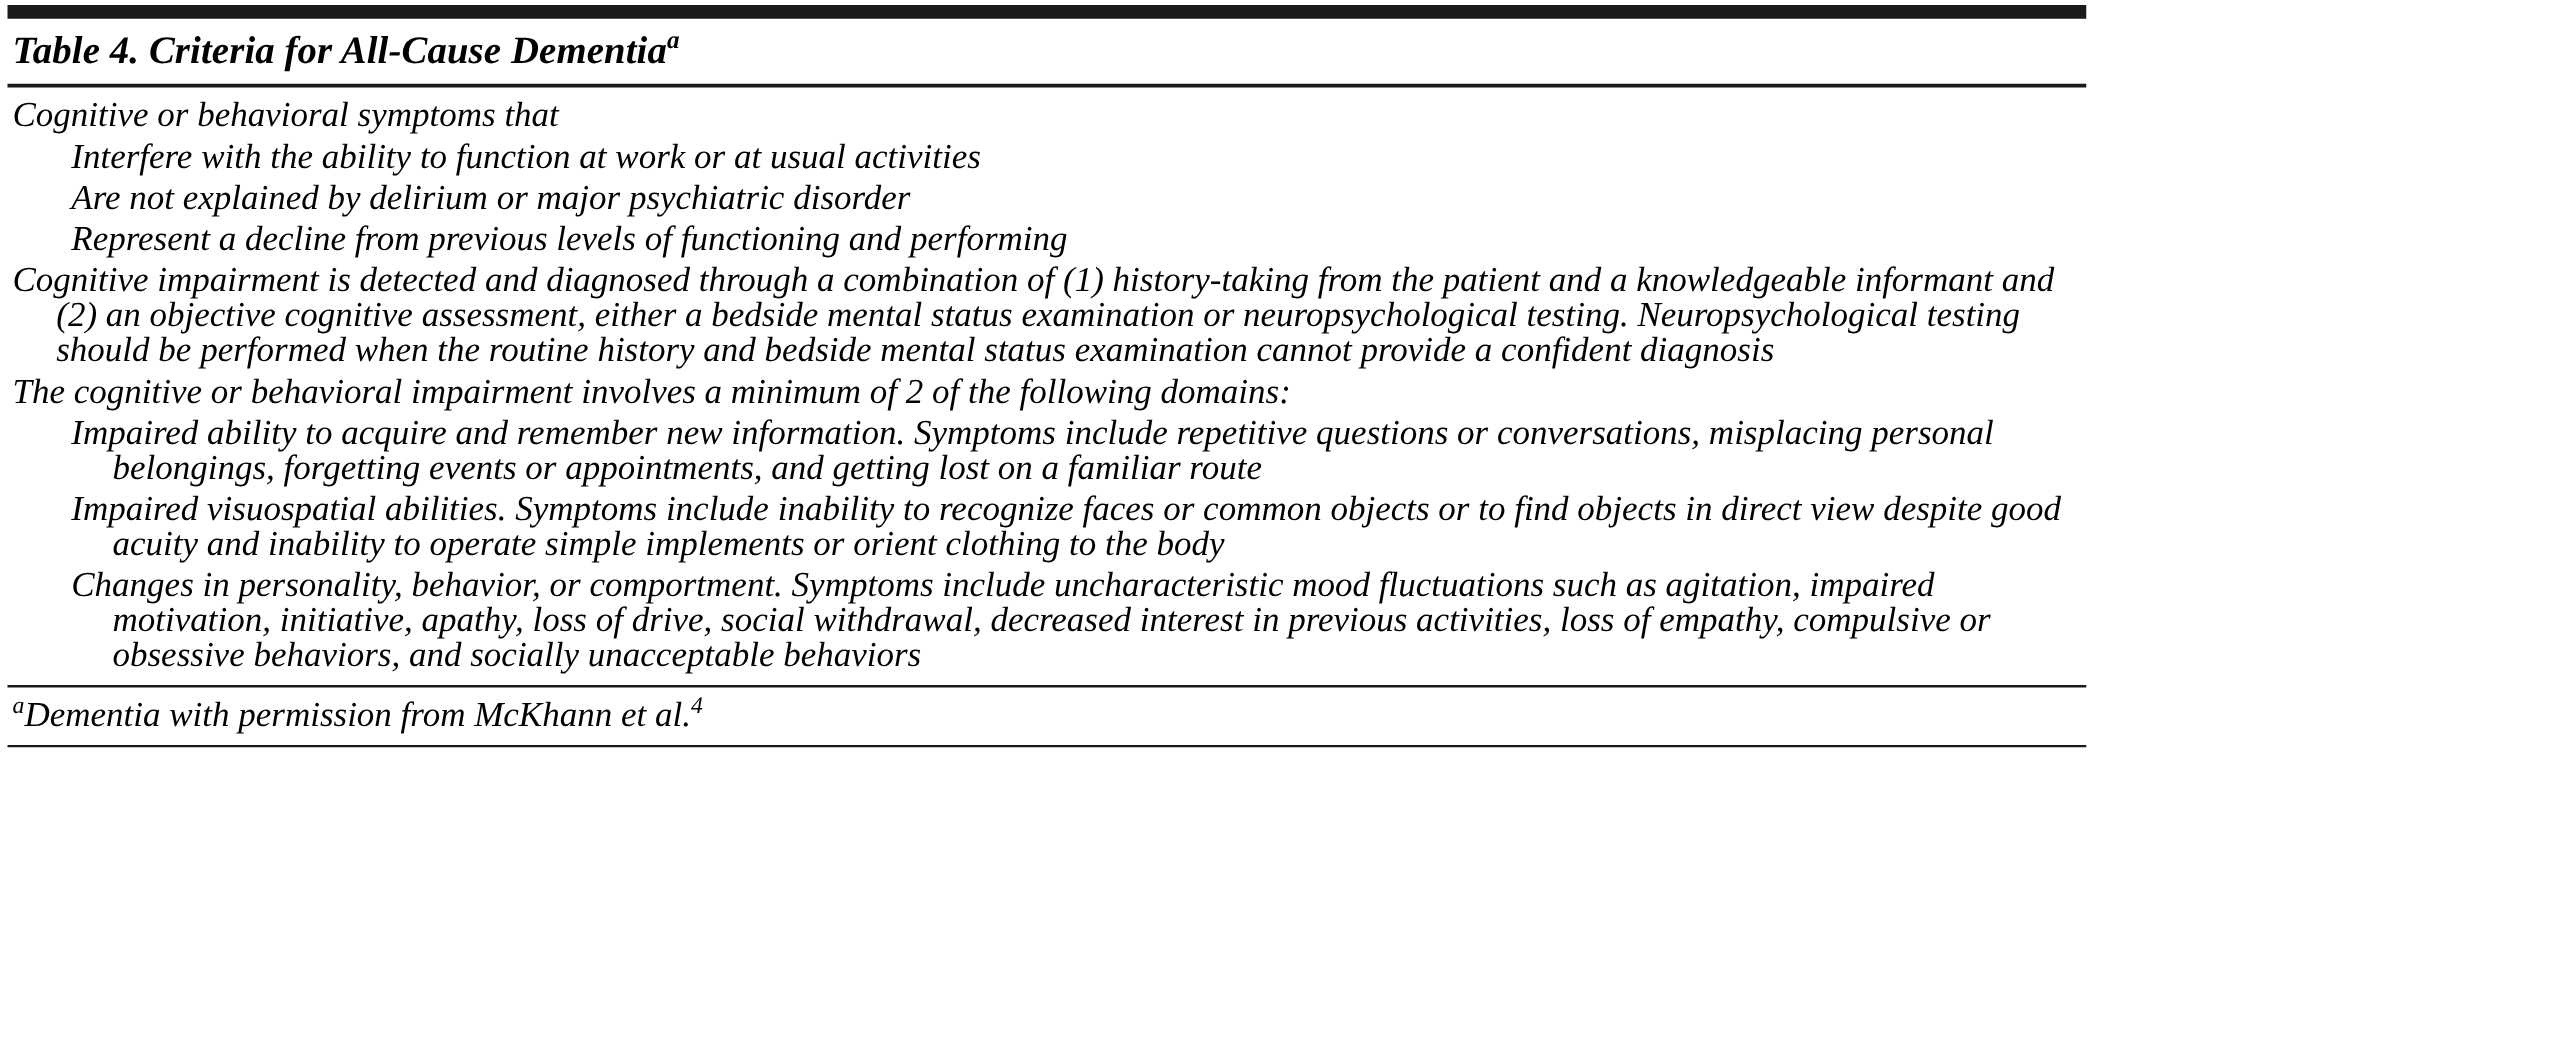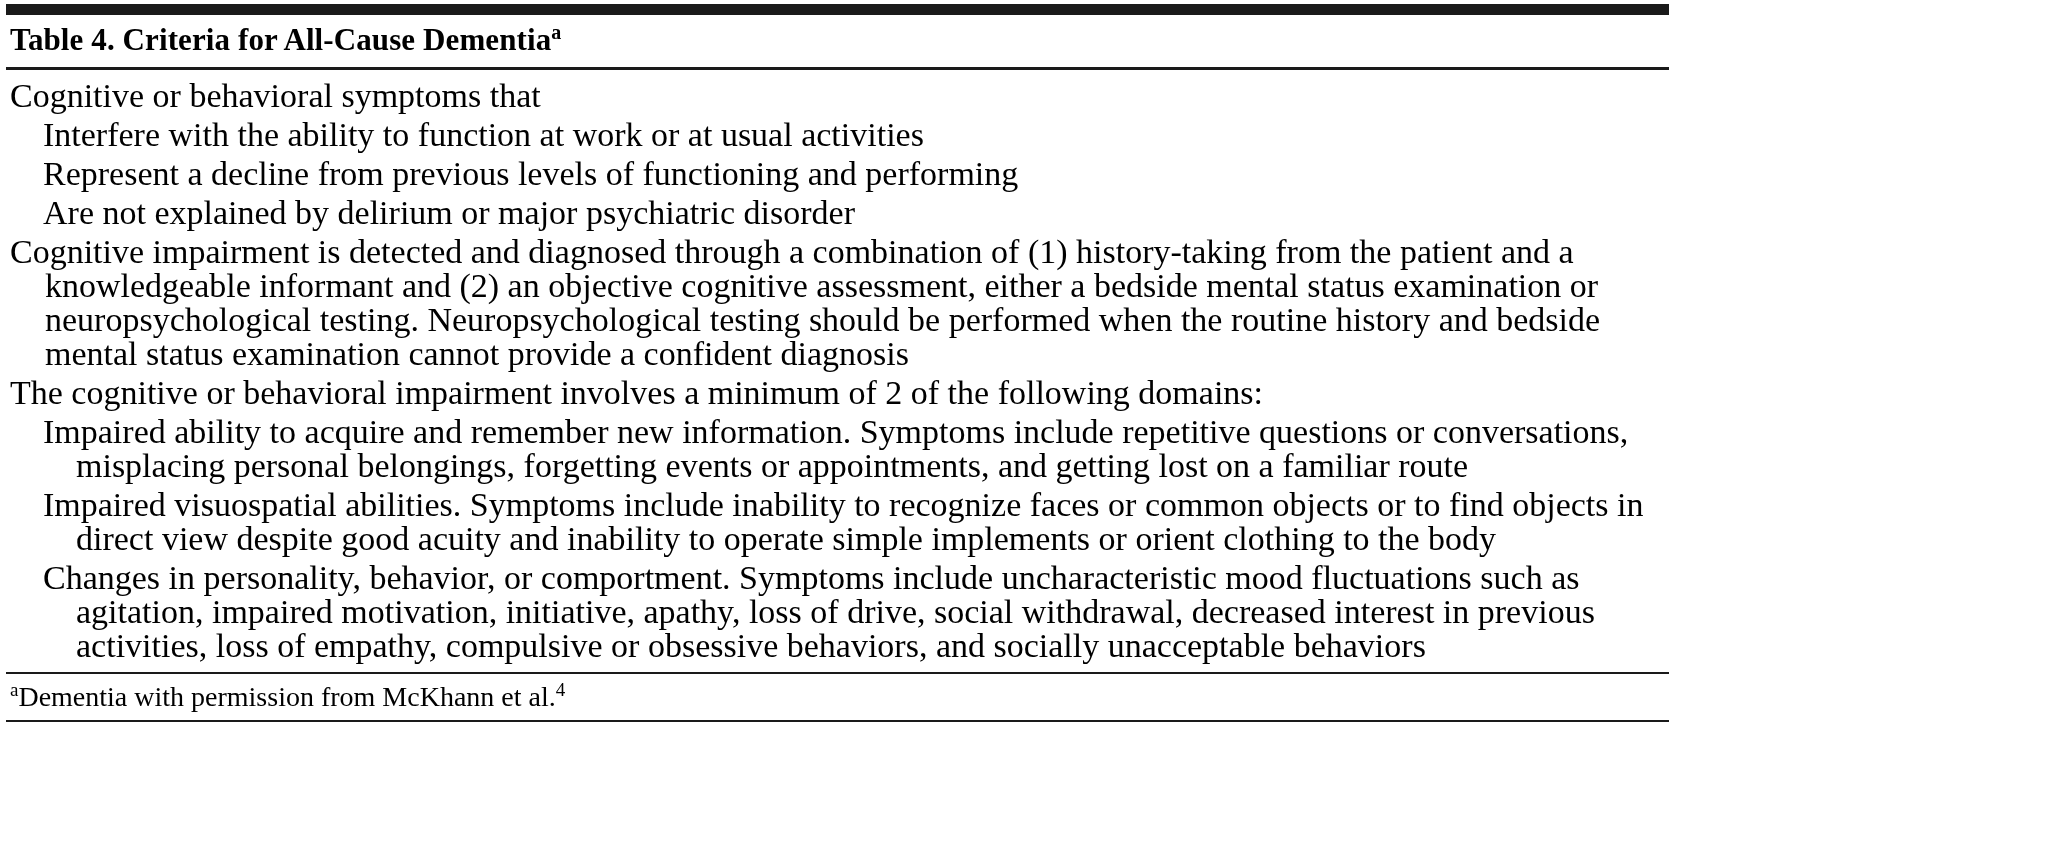--- a/index.html
+++ b/index.html
@@ -10,20 +10,21 @@
   body {
     width: 2059px;
     font-family: "Liberation Serif", serif;
     color: #000000;
     -webkit-font-smoothing: antialiased;
   }
   .table-wrap {
     width: 1675px;
     box-sizing: border-box;
     padding: 0 6px;
+    font-style: italic;
   }
   .rule-top {
     height: 11px;
     background: #1a1a1a;
     margin: 4px 0 0 0;
   }
   .rule-mid {
     height: 3px;
     background: #1a1a1a;
     margin: 0;
@@ -48,34 +49,34 @@
   .caption sup {
     font-size: 20px;
     vertical-align: super;
     line-height: 0;
   }
   .body {
     padding: 7px 4px 6px 4px;
   }
   
   .para {
-    font-size: 34px;
+    font-size: 28px;
     line-height: 1.0;
     padding: 2.5px 0;
     text-indent: 0;
   }
   .lvl0 {
     margin-left: 0;
   }
   .lvl0.hang {
     padding-left: 35px;
     text-indent: -35px;
   }
   .lvl1 {
-    margin-left: 33px;
+    margin-left: 47px;
   }
   .lvl1.hang {
     padding-left: 33px;
     text-indent: -33px;
   }
   .footnote {
     font-size: 28px;
     line-height: 1.15;
     padding: 7px 4px 7px 4px;
   }
@@ -94,22 +95,22 @@
 
   <div class="caption">
     <span>Table 4. Criteria for All-Cause Dementia</span><sup>a</sup>
   </div>
 
   <div class="rule-mid"></div>
 
   <div class="body">
     <div class="para lvl0 hang">Cognitive or behavioral symptoms that</div>
     <div class="para lvl1 hang">Interfere with the ability to function at work or at usual activities</div>
+    <div class="para lvl1 hang">Are not explained by delirium or major psychiatric disorder</div>
     <div class="para lvl1 hang">Represent a decline from previous levels of functioning and performing</div>
-    <div class="para lvl1 hang">Are not explained by delirium or major psychiatric disorder</div>
     <div class="para lvl0 hang">Cognitive impairment is detected and diagnosed through a combination of (1) history-taking from the patient and a knowledgeable informant and (2) an objective cognitive assessment, either a bedside mental status examination or neuropsychological testing. Neuropsychological testing should be performed when the routine history and bedside mental status examination cannot provide a confident diagnosis</div>
     <div class="para lvl0 hang">The cognitive or behavioral impairment involves a minimum of 2 of the following domains:</div>
     <div class="para lvl1 hang">Impaired ability to acquire and remember new information. Symptoms include repetitive questions or conversations, misplacing personal belongings, forgetting events or appointments, and getting lost on a familiar route</div>
     <div class="para lvl1 hang">Impaired visuospatial abilities. Symptoms include inability to recognize faces or common objects or to find objects in direct view despite good acuity and inability to operate simple implements or orient clothing to the body</div>
     <div class="para lvl1 hang">Changes in personality, behavior, or comportment. Symptoms include uncharacteristic mood fluctuations such as agitation, impaired motivation, initiative, apathy, loss of drive, social withdrawal, decreased interest in previous activities, loss of empathy, compulsive or obsessive behaviors, and socially unacceptable behaviors</div>
   </div>
 
   <div class="rule-thin"></div>
 
   <div class="footnote">

